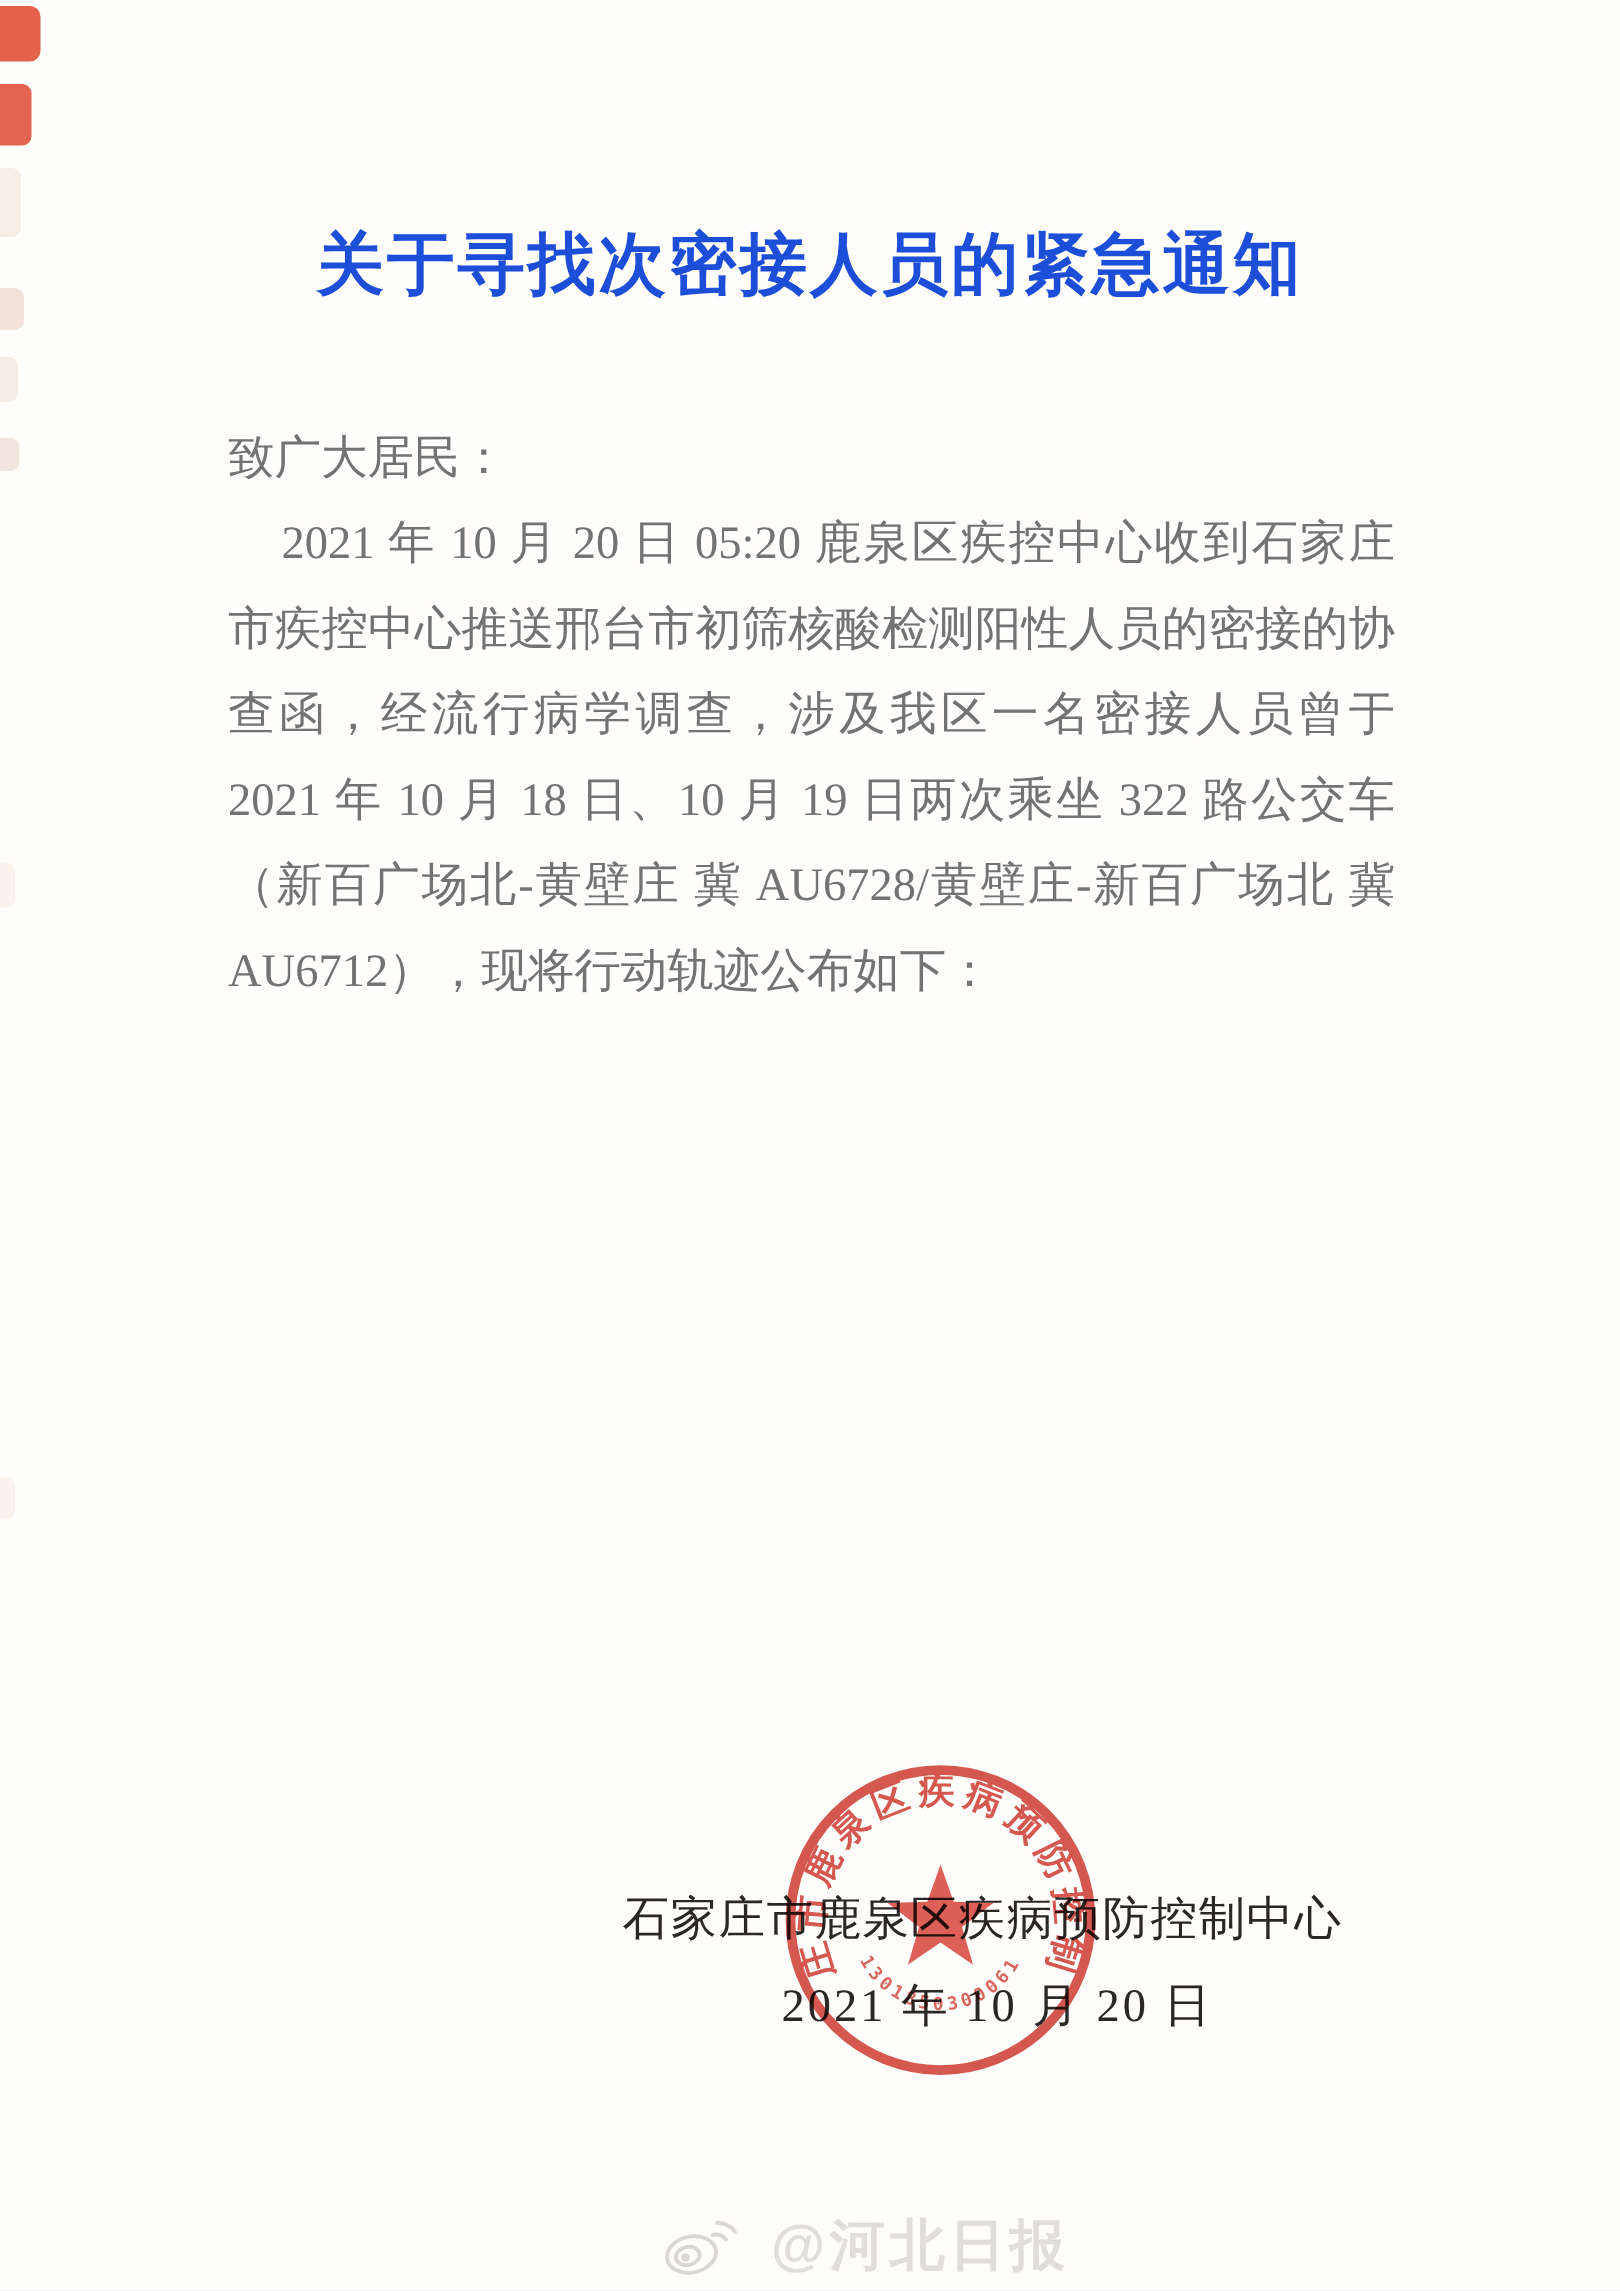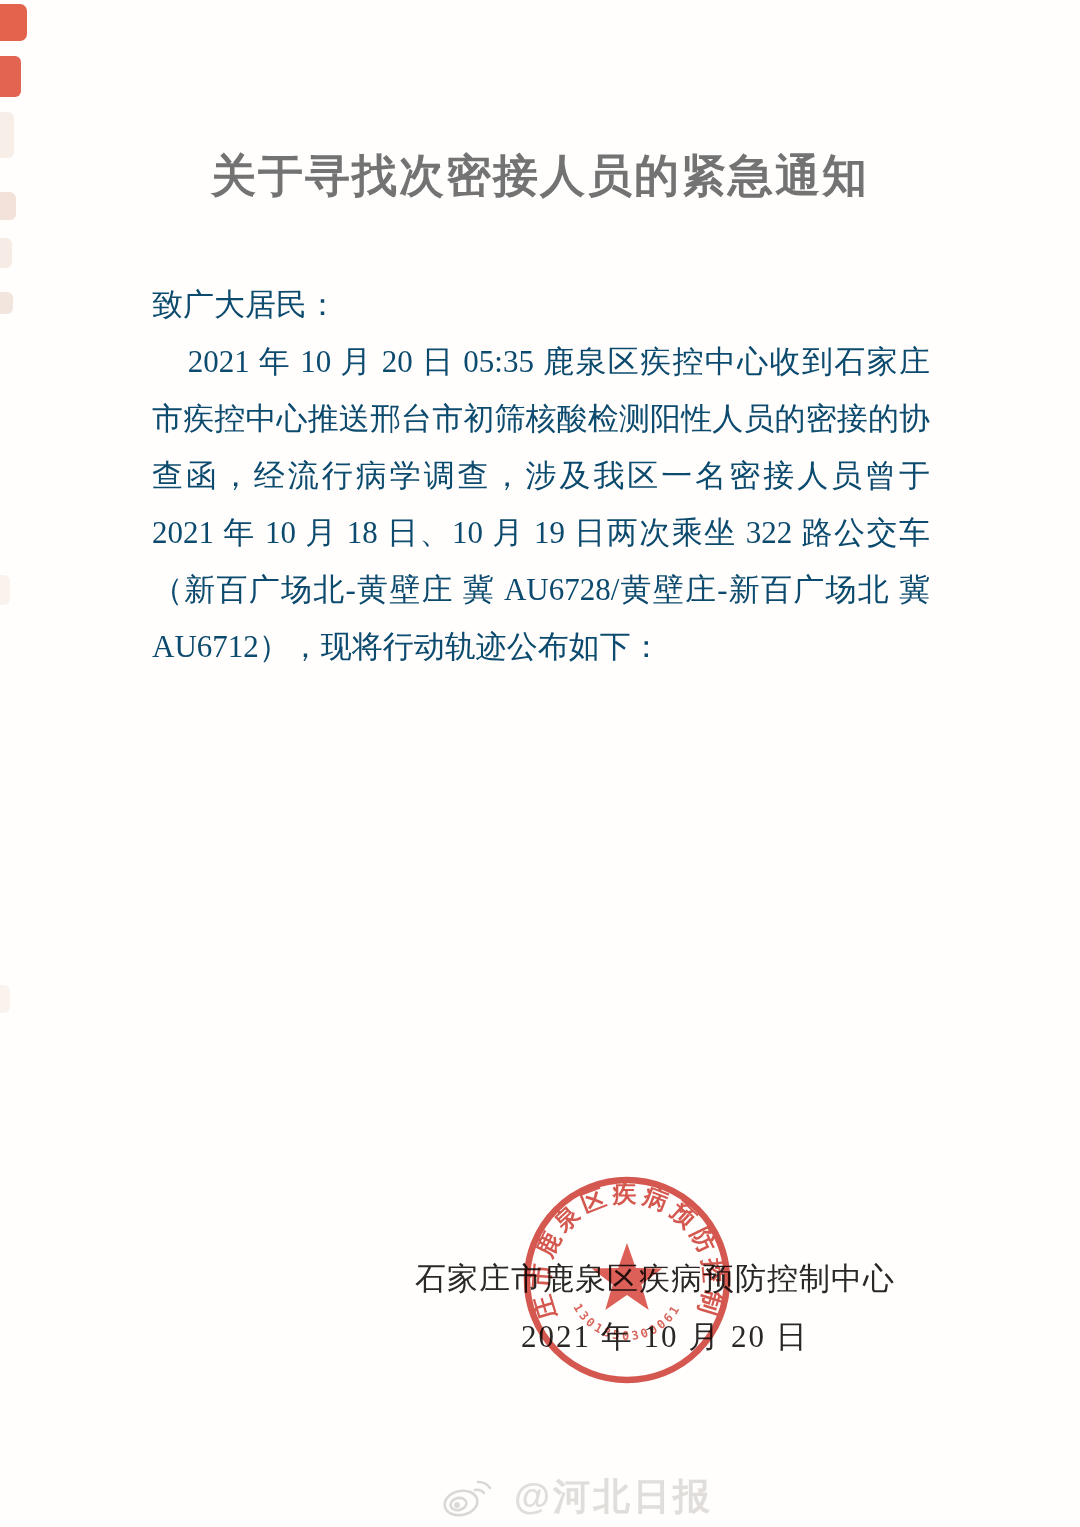--- a/index.html
+++ b/index.html
@@ -21,27 +21,27 @@
   .smudge-3{top:238px;width:12px;height:30px;}
   .smudge-4{top:292px;width:13px;height:22px;background:#f2e5de;}
   .smudge-5{top:575px;width:10px;height:30px;opacity:.7;}
   .smudge-6{top:985px;width:10px;height:28px;opacity:.7;}
 
   
   .title{
     position:absolute;top:146px;left:0;width:100%;
     text-align:center;
     font-family:"Liberation Sans","DejaVu Sans",sans-serif;
-    font-weight:700;font-size:45px;color:#737373;letter-spacing:2px;
+    font-weight:700;font-size:45px;color:#1d4ed8;letter-spacing:2px;
   }
 
   
   .body-text{
     position:absolute;left:152px;top:276px;width:778px;
-    font-size:31px;line-height:57px;color:#0c4a6e;
+    font-size:31px;line-height:57px;color:#737373;
     text-align:justify;
   }
   .body-text p{margin:0;padding:0;}
   .indent-a{text-indent:1.15em;}
   .indent-b{text-indent:1.15em;}
   .indent-c{text-indent:1.35em;}
 
   
   .signature{
     position:absolute;left:415px;top:1258px;
@@ -87,21 +87,21 @@
   <div class="artifact smudge smudge-2"></div>
   <div class="artifact smudge smudge-3"></div>
   <div class="artifact smudge smudge-4"></div>
   <div class="artifact smudge smudge-5"></div>
   <div class="artifact smudge smudge-6"></div>
 
   <div class="title">关于寻找次密接人员的紧急通知</div>
 
   <div class="body-text">
     <p>致广大居民：</p>
-    <p class="indent-a">2021 年 10 月 20 日 05:35 鹿泉区疾控中心收到石家庄市疾控中心推送邢台市初筛核酸检测阳性人员的密接的协查函，经流行病学调查，涉及我区一名密接人员曾于 2021 年 10 月 18 日、10 月 19 日两次乘坐 322 路公交车（新百广场北-黄壁庄 冀 AU6728/黄壁庄-新百广场北 冀 AU6712），现将行动轨迹公布如下：</p>
+    <p class="indent-a">2021 年 10 月 20 日 05:20 鹿泉区疾控中心收到石家庄市疾控中心推送邢台市初筛核酸检测阳性人员的密接的协查函，经流行病学调查，涉及我区一名密接人员曾于 2021 年 10 月 18 日、10 月 19 日两次乘坐 322 路公交车（新百广场北-黄壁庄 冀 AU6728/黄壁庄-新百广场北 冀 AU6712），现将行动轨迹公布如下：</p>
   </div>
 
   <div class="signature">石家庄市鹿泉区疾病预防控制中心</div>
   <div class="date-line">2021 年 10 月 20 日</div>
 
   <svg class="seal" viewBox="0 0 220 220" aria-hidden="true">
     <defs>
       <path id="seal-text-arc" d="M 36.7 136.7 A 78 78 0 1 1 183.3 136.7" fill="none"></path>
       <path id="seal-num-arc" d="M 55.6 135.4 A 60 60 0 0 0 164.4 135.4" fill="none"></path>
     </defs>

